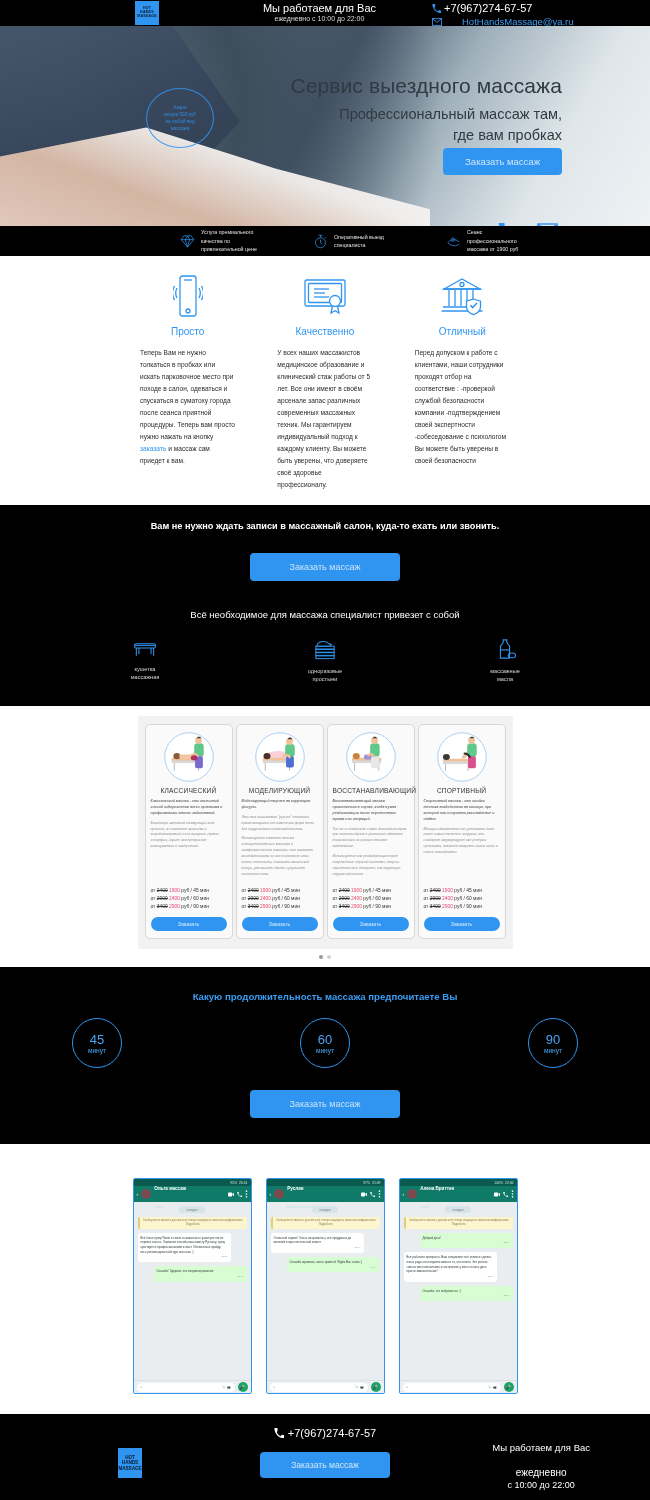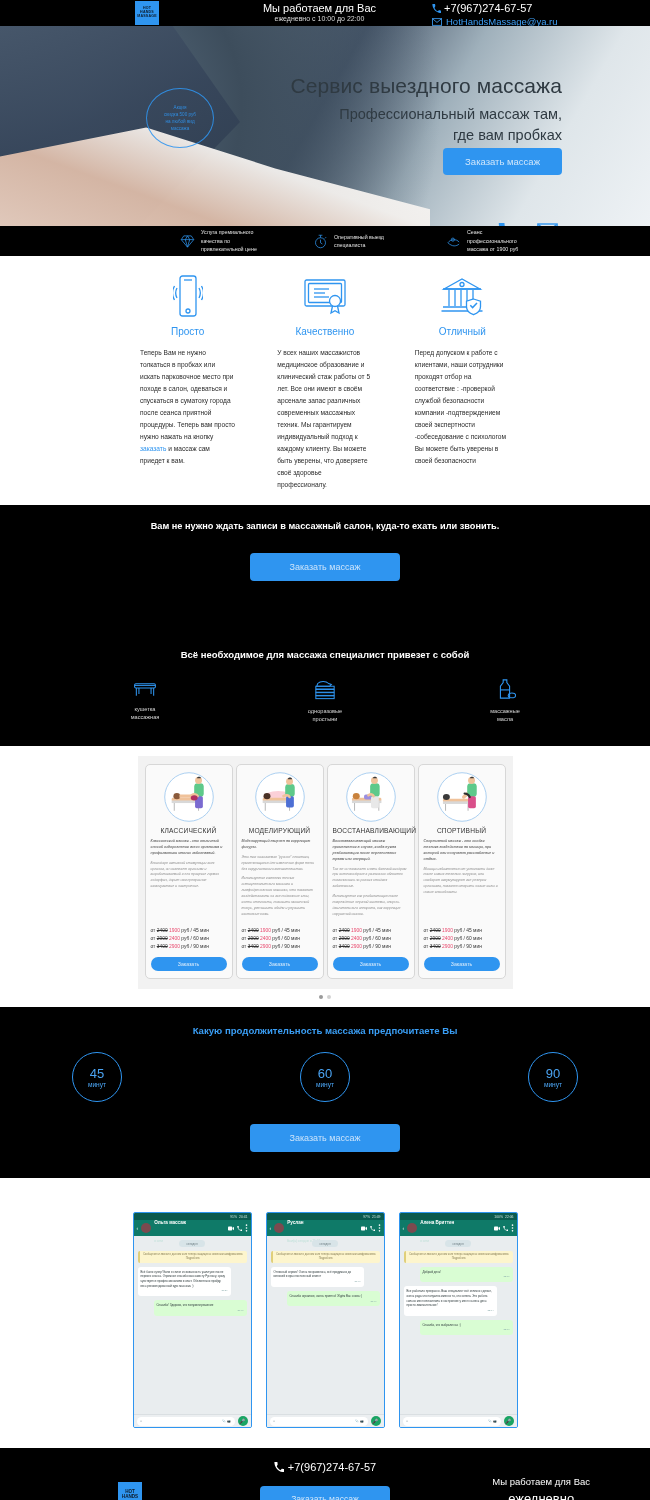--- a/index.html
+++ b/index.html
@@ -20,21 +20,21 @@
     width: 24px; height: 24px; background: #2f95f0;
     display: flex; flex-direction: column; align-items: center; justify-content: center;
     line-height: 1.05;
   }
   .logo-box span { font-size: 3.6px; color: #0d1b2a; font-weight: 700; letter-spacing: .2px; }
   .topbar-center { position: absolute; left: 232px; top: 2px; width: 175px; text-align: center; }
   .topbar-center .l1 { color: #fff; font-size: 11px; }
   .topbar-center .l2 { color: #dcdcdc; font-size: 7px; margin-top: 1px; }
   .topbar-right { position: absolute; left: 432px; top: 2px; }
   .tb-phone { color: #fff; font-size: 11px; display: flex; align-items: center; gap: 3px; }
-  .tb-mail { color: #3ea0f7; font-size: 9.5px; display: flex; align-items: center; gap: 4px; margin-top: 2px; }
+  .tb-mail { color: #3ea0f7; font-size: 9.5px; display: flex; align-items: center; gap: 20px; margin-top: 2px; }
   .ico { display: inline-block; line-height: 0; }
 
   
   .hero {
     height: 200px; position: relative; overflow: hidden;
     background:
       radial-gradient(circle at 12% 40%, #5d7285 0%, #3d4d5c 28%, transparent 62%),
       linear-gradient(120deg, #7d8e9b 0%, #9aa9b4 18%, #5a6b7c 34%, #46566a 48%, #9fb0bb 64%, #dfe6ea 82%, #eef2f5 100%);
   }
   .hero::before {
@@ -96,21 +96,21 @@
   .cta-l1 { color: #fff; font-size: 9.2px; font-weight: 700; }
   .cta-l2 { color: #fff; font-size: 10.5px; font-weight: 700; margin-top: 14px; }
   .btn-blue {
     background: #2f95f0; color: #cce4fb; border: none; border-radius: 4px;
     padding: 9px 0; width: 150px; font-size: 9px; cursor: pointer;
     font-family: inherit; margin-top: 22px;
   }
 
   
   .equip { background: #000; padding: 6px 0 22px; text-align: center; }
-  .equip-title { color: #fff; font-size: 9.5px; font-weight: 700; margin-top: 40px; }
+  .equip-title { color: #fff; font-size: 9.5px; font-weight: 400; }
   .equip-row { display: flex; justify-content: center; gap: 110px; margin-top: 18px; }
   .equip-item { width: 70px; text-align: center; }
   .equip-lbl { color: #d9d9d9; font-size: 5.6px; line-height: 1.5; margin-top: 3px; }
 
   
   .cards-wrap { background: #fff; padding: 10px 0 8px; }
   .cards-inner {
     width: 375px; margin: 0 auto; background: #f2f2f2; padding: 8px 6px 10px;
     display: flex; gap: 3px; justify-content: center;
   }
@@ -128,21 +128,21 @@
   .card-prices .new { color: #e8466b; }
   .card-btn {
     margin-top: 6px; background: #2f95f0; color: #d9ebfb; border: none;
     border-radius: 9px; padding: 4px 0; font-size: 5.2px; cursor: pointer; font-family: inherit;
   }
   .dots { display: flex; gap: 4px; justify-content: center; margin-top: 6px; }
   .dot { width: 4px; height: 4px; border-radius: 50%; background: #d2d2d2; }
   .dot.active { background: #9a9a9a; }
 
   
-  .duration { background: #000; padding: 18px 0 26px; text-align: center; }
+  .duration { background: #000; padding: 24px 0 26px; text-align: center; }
   .dur-title { color: #3a9ef5; font-size: 9.6px; font-weight: 700; }
   .dur-row { display: flex; justify-content: space-between; padding: 0 72px; margin-top: 16px; }
   .dur-circle {
     width: 50px; height: 50px; border: 1px solid #2f95f0; border-radius: 50%;
     display: flex; flex-direction: column; align-items: center; justify-content: center;
     color: #4aa3f2;
   }
   .dur-num { font-size: 13px; line-height: 1; }
   .dur-unit { font-size: 6.6px; margin-top: 1px; }
 
@@ -204,21 +204,21 @@
     display: flex; flex-direction: column; align-items: center; justify-content: center; line-height: 1.25;
   }
   .ft-logo span { font-size: 4.6px; color: #0d1b2a; font-weight: 700; }
   .ft-center { position: absolute; left: 0; right: 0; top: 10px; text-align: center; }
   .ft-phone { color: #fff; font-size: 11px; display: inline-flex; align-items: center; gap: 4px; }
   .ft-btn {
     display: block; margin: 10px auto 0; background: #2f95f0; color: #cfe6fb; border: none;
     border-radius: 4px; padding: 8px 0; width: 130px; font-size: 8.6px; cursor: pointer; font-family: inherit;
   }
   .ft-right { position: absolute; right: 60px; top: 28px; text-align: center; color: #fff; }
-  .ft-right .a { font-size: 9.5px; } .ft-right .b { font-size: 13px; margin-top: 4px; }
+  .ft-right .a { font-size: 9.5px; } .ft-right .b { font-size: 10px; margin-top: 14px; }
   .ft-right .c { font-size: 9px; margin-top: 2px; }
   svg { display: block; }
 </style>
 </head>
 <body>
 
 <div class="page">
 
   <div class="topbar">
     <div class="logo-box">

